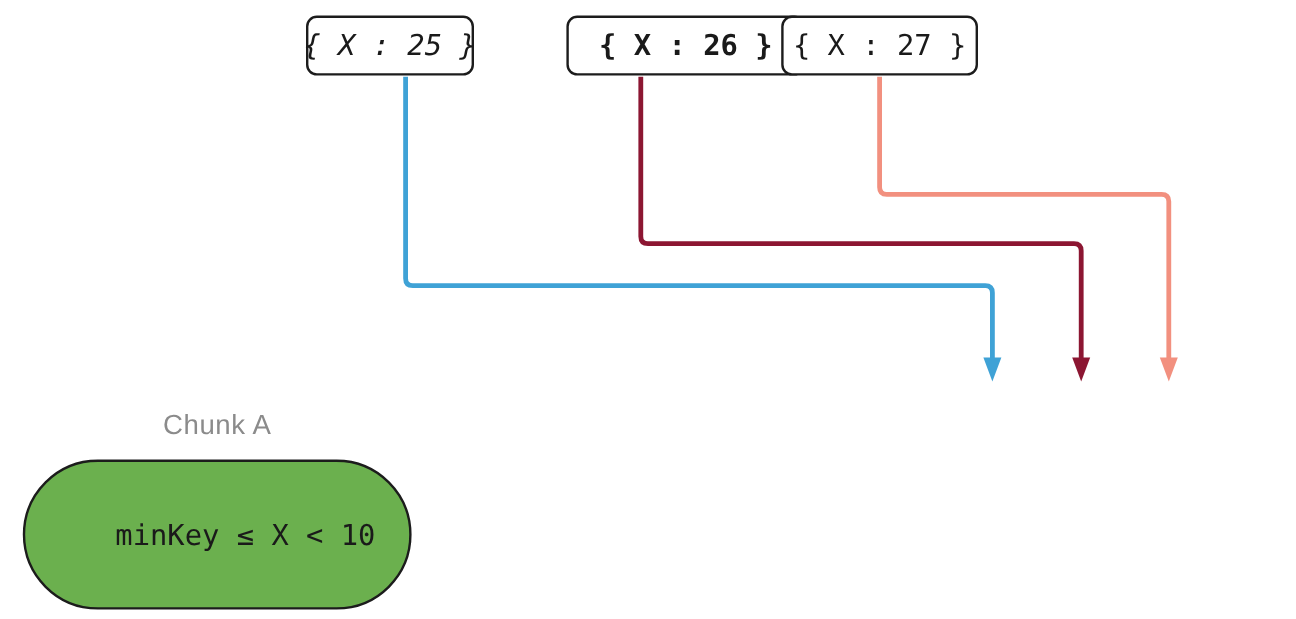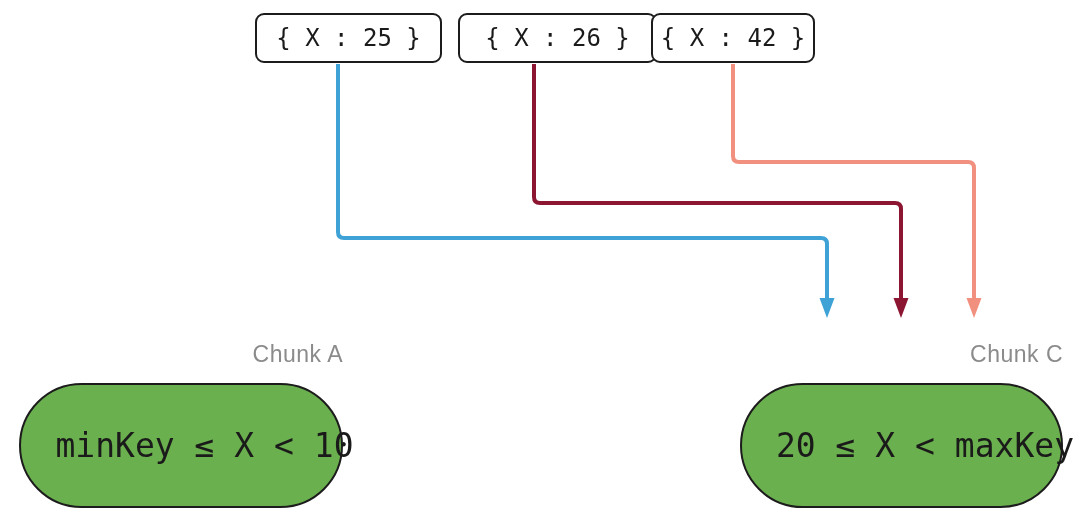--- a/index.html
+++ b/index.html
@@ -28,22 +28,22 @@
     display: flex;
     align-items: center;
     justify-content: center;
   }
   .doc-box .doc-label {
     font-family: "DejaVu Sans Mono", monospace;
     font-size: 24px;
     color: var(--text, #1a1a1a);
     white-space: pre;
   }
-  #doc-box-1 { left: 255px; width: 187px; }
-  #doc-box-2 { left: 458px; width: 199px; }
+  #doc-box-1 { left: 255px; width: 140px; font-style: italic; }
+  #doc-box-2 { left: 472px; width: 199px; font-weight: bold; }
   #doc-box-3 { left: 651px; width: 164px; }
 
   
   #arrow-layer {
     position: absolute;
     left: 0; top: 0;
     width: 1080px;
     height: 516px;
     pointer-events: none;
   }
@@ -55,42 +55,42 @@
   }
 
   
   .chunk-group { position: absolute; top: 340px; }
   #chunk-group-a { left: 19px;  width: 324px; }
   #chunk-group-b { left: 379px; width: 322px; }
   #chunk-group-c { left: 740px; width: 323px; }
 
   .chunk-label {
     width: 100%;
-    text-align: right;
+    text-align: center;
     font-size: 23px;
     letter-spacing: 0.5px;
     color: var(--label-gray, #8b8b8b);
     height: 30px;
     line-height: 28px;
   }
   .chunk-pill {
     margin-top: 13px;
     width: 100%;
     height: 125px;
     box-sizing: border-box;
     border: 2.5px solid var(--chunk-border, #1c1c1c);
     border-radius: 63px;
     background: var(--chunk-fill, #6bb04e);
     display: flex;
     align-items: center;
     justify-content: center;
   }
   .chunk-range {
     font-family: "DejaVu Sans Mono", monospace;
-    font-size: 33px;
+    font-size: 24px;
     color: var(--text, #1a1a1a);
     white-space: pre;
     margin-left: 47px;
   }
 </style>
 </head>
 <body>
 
 <div id="stage">
 
@@ -105,33 +105,27 @@
     <polygon points="966.5,298 981.5,298 974,318" fill="#f2907f"></polygon>
   </svg>
 
   <div class="doc-box" id="doc-box-1">
     <span class="doc-label">{ X : 25 }</span>
   </div>
   <div class="doc-box" id="doc-box-2">
     <span class="doc-label">{ X : 26 }</span>
   </div>
   <div class="doc-box" id="doc-box-3">
-    <span class="doc-label">{ X : 42 }</span>
+    <span class="doc-label">{ X : 27 }</span>
   </div>
 
   <div class="chunk-group" id="chunk-group-a">
     <div class="chunk-label">Chunk A</div>
     <div class="chunk-pill">
       <span class="chunk-range">minKey ≤ X &lt; 10</span>
     </div>
   </div>
 
   <div class="chunk-group" id="chunk-group-b">
   </div>
 
-  <div class="chunk-group" id="chunk-group-c">
-    <div class="chunk-label">Chunk C</div>
-    <div class="chunk-pill">
-      <span class="chunk-range">20 ≤ X &lt; maxKey</span>
-    </div>
-  </div>
 
 </div>
 
 </body></html>

